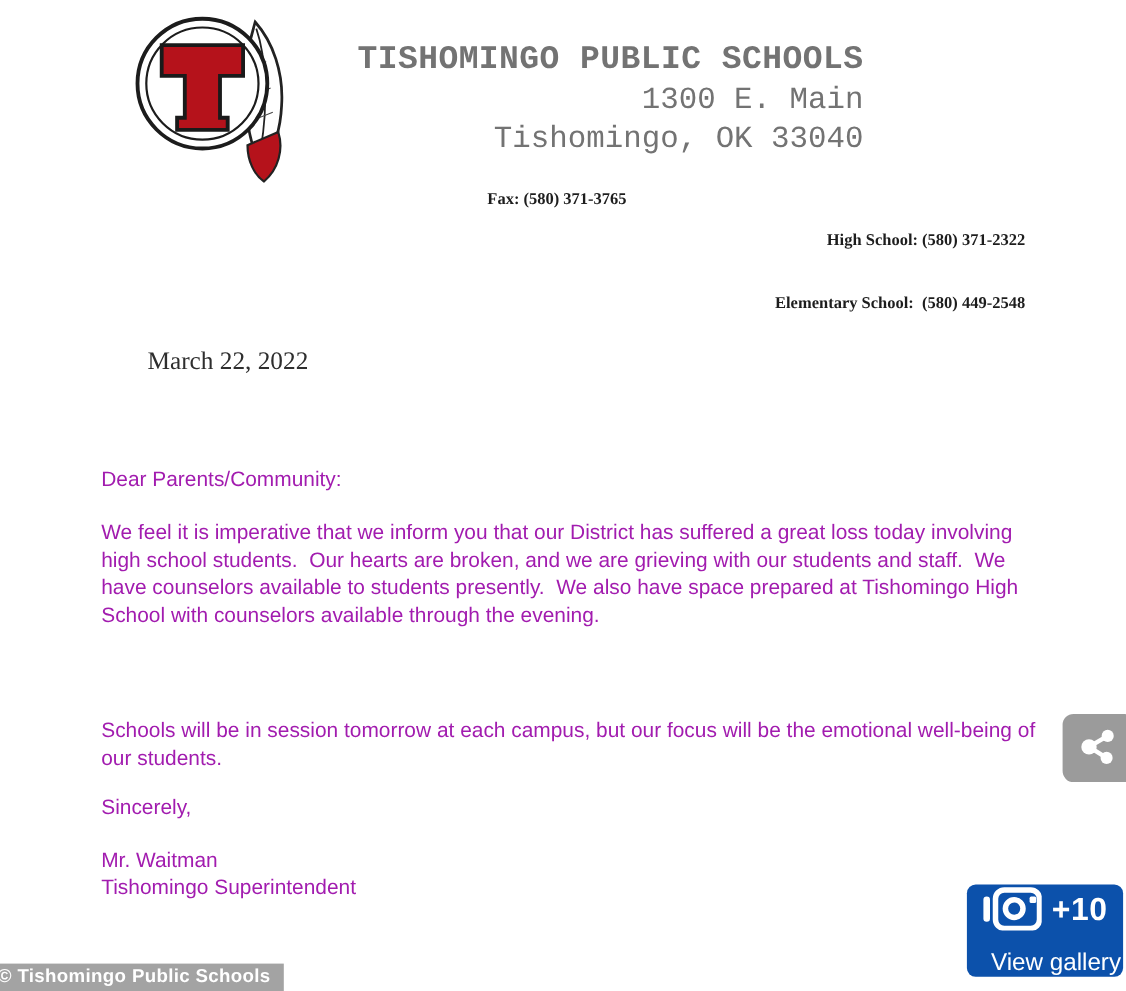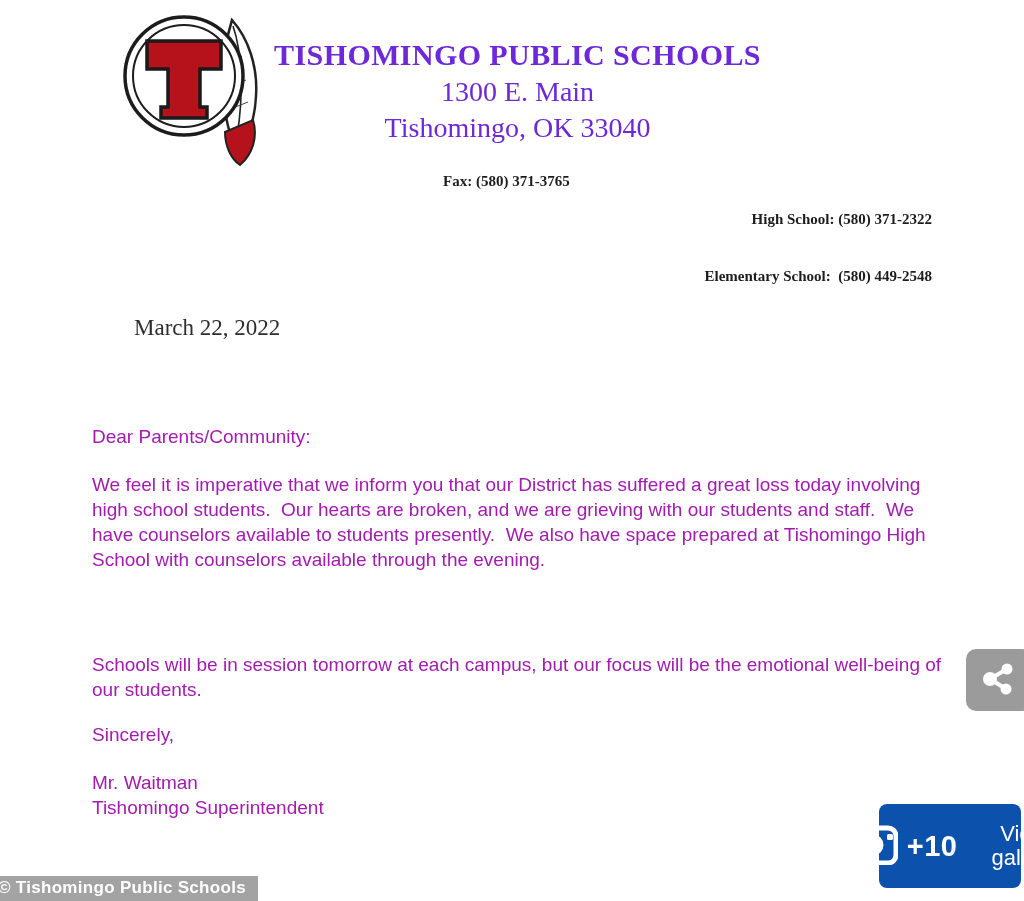--- a/index.html
+++ b/index.html
@@ -15,22 +15,23 @@
   
   .logo {
     position: absolute;
     left: 120px; top: 4px;
     width: 148px; height: 170px;
   }
   .header-text {
     position: absolute;
     left: 250px; top: 36px;
     width: 535px;
-    text-align: center;
-    color: #6d28d9;
+    text-align: right;
+    color: #737373;
+    font-family: Liberation Mono, monospace;
   }
   .school-name {
     font-size: 30px;
     font-weight: bold;
     letter-spacing: 0.4px;
     line-height: 38px;
     white-space: nowrap;
   }
   .addr-line {
     font-size: 28px;
@@ -88,20 +89,21 @@
   }
   .gallery-btn {
     position: absolute;
     left: 879px; top: 804px;
     width: 142px; height: 84px;
     background: #0c51ab;
     border-radius: 8px;
     color: #ffffff;
     font-family: "Liberation Sans", sans-serif;
     display: flex;
+    flex-direction: column;
     align-items: center;
     justify-content: center;
     gap: 14px;
     cursor: pointer;
     border: none;
   }
   .gallery-top {
     display: flex;
     align-items: center;
     gap: 9px;

